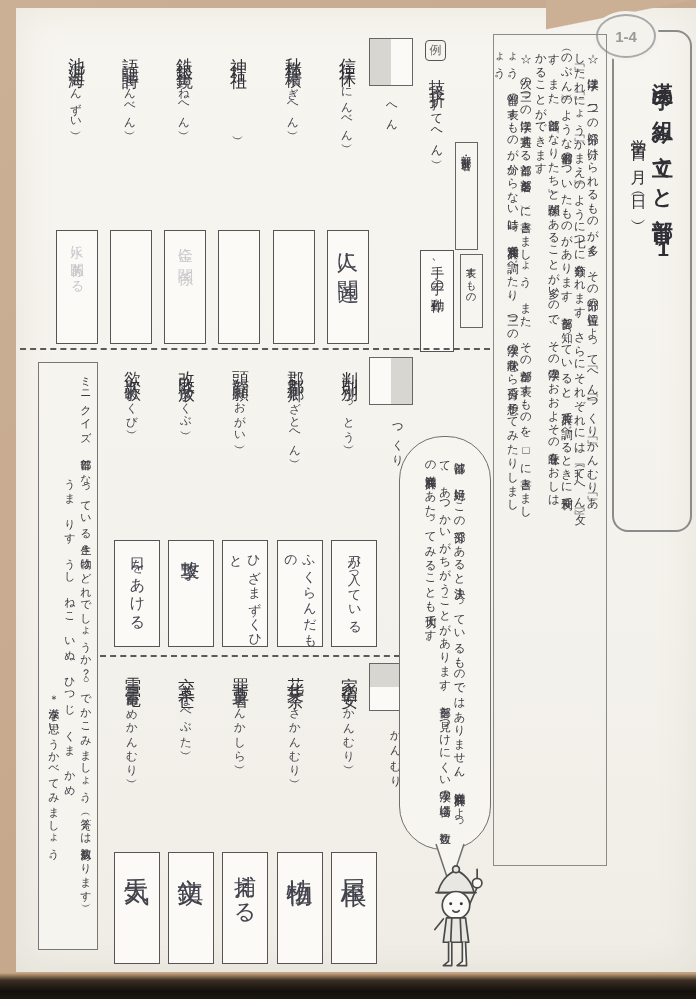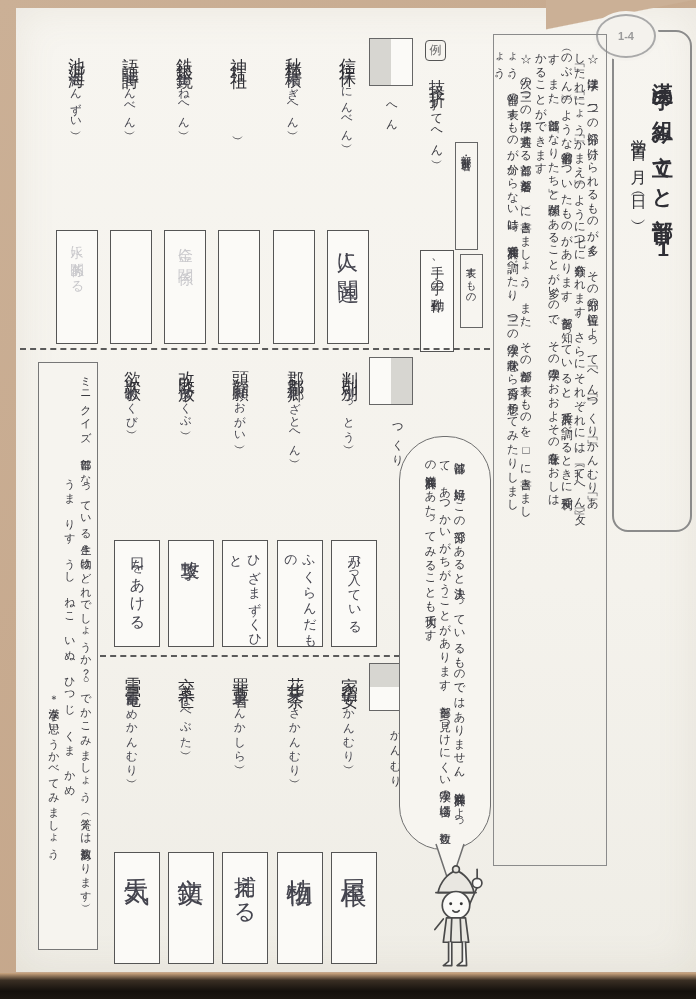--- a/index.html
+++ b/index.html
@@ -17,21 +17,21 @@
   .v{writing-mode:vertical-rl;text-orientation:mixed;}
   .printed{color:#35353b;}
   
   .titlebox{position:absolute;left:612px;top:30px;width:76px;height:498px;
         border:2px solid #8b8b8b;border-radius:16px;display:flex;justify-content:center;}
   .titlebox .v{padding-top:34px;font-size:21px;letter-spacing:5px;color:#2f2f35;font-weight:bold;}
   .titlebox .date{font-size:16px;font-weight:normal;letter-spacing:4px;margin-top:26px;}
   .tcu{text-combine-upright:all;}
   .badge{position:absolute;left:596px;top:14px;width:56px;height:40px;border:2px solid #a9a9a9;
         border-radius:50%;background:#f4f2ed;display:flex;align-items:center;justify-content:center;
-        color:#9a9a9a;font-weight:bold;font-size:11px;box-shadow:0 0 0 3px #f4f2ed;}
+        color:#9a9a9a;font-weight:bold;font-size:15px;box-shadow:0 0 0 3px #f4f2ed;}
   
   .introbox{position:absolute;left:493px;top:34px;width:112px;height:830px;border:1.5px solid #8b8b8b;}
   .introtext{position:absolute;right:6px;top:10px;height:468px;}
   .introtext p{margin:0 1px 0 2px;font-size:11.5px;line-height:13px;letter-spacing:.6px;color:#3a3a40;}
   
   .exmark{position:absolute;left:425px;top:40px;width:19px;height:19px;border:1.5px solid #555;
         border-radius:4px;font-size:12px;color:#6a6a6a;display:flex;align-items:center;justify-content:center;}
   .excol{position:absolute;left:426px;top:66px;height:270px;font-size:16px;letter-spacing:7px;color:#35353b;}
   .excol .rad{font-size:12px;letter-spacing:2px;}
   .lblbox{position:absolute;border:1.2px solid #666;display:flex;justify-content:center;background:#f7f5f0;}

